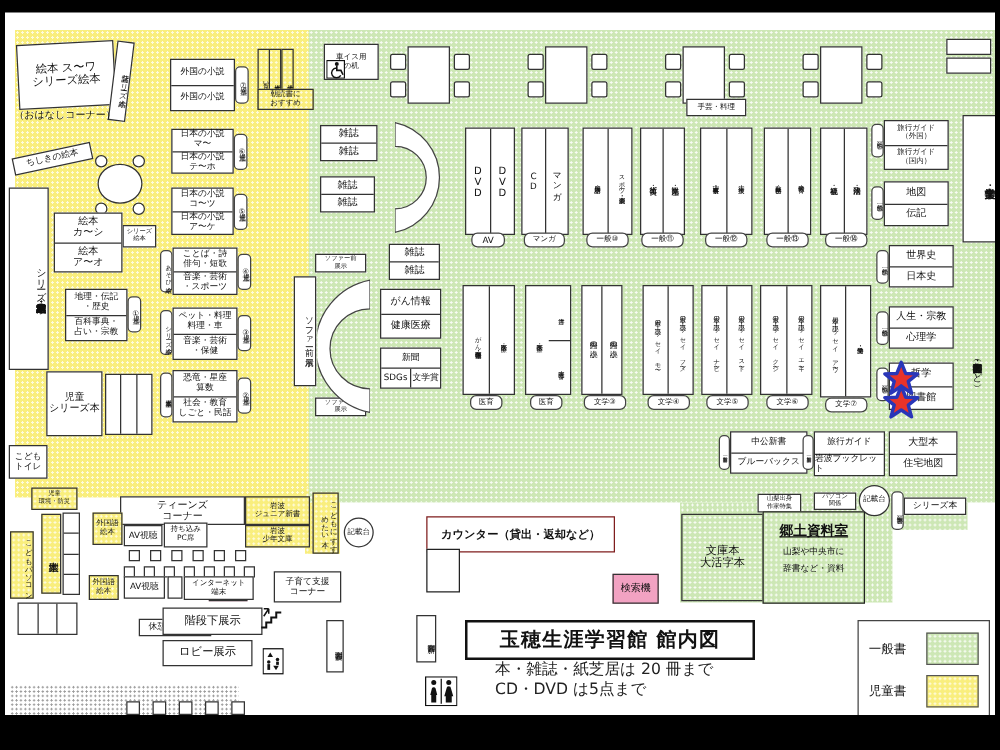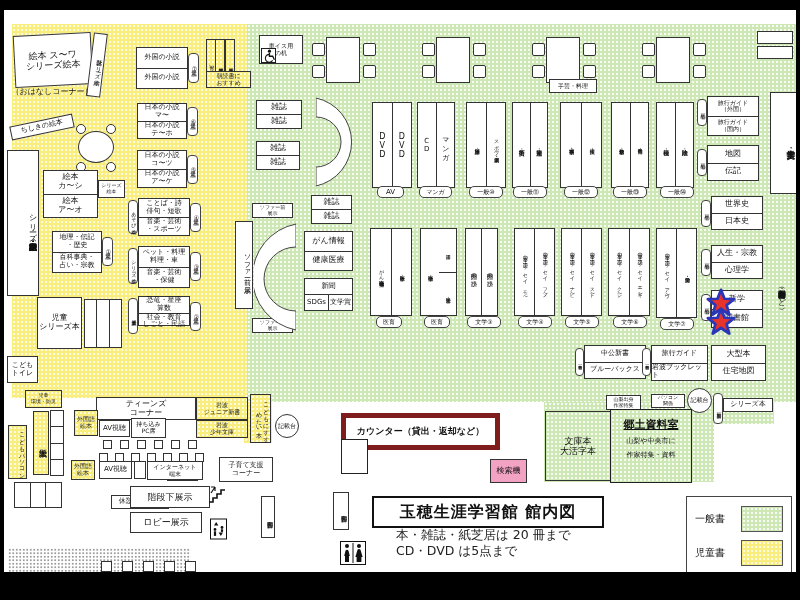--- a/index.html
+++ b/index.html
@@ -39,21 +39,21 @@
   .tag{border:1px solid #444;background:#fff;border-radius:5px;display:flex;align-items:center;justify-content:center;white-space:nowrap;line-height:1;}
   .vtag{border:1px solid #444;background:#fff;border-radius:4px;display:flex;align-items:center;justify-content:center;}
   .circle{border:1px solid #333;background:#fff;border-radius:50%;display:flex;align-items:center;justify-content:center;text-align:center;line-height:1.05;padding:2px;}
   .rect{border:1px solid #333;background:#fff;}
   .dotfloor{background-color:#fff;background-image:radial-gradient(#9a9a9a 0.8px,transparent 0.8px);background-size:3.5px 3.5px;}
   .sq{position:absolute;background:#fff;border:1px solid #333;}
   .tbl{position:absolute;inset:0;background:#fff;border:1px solid #333;}
   .chair{position:absolute;width:11px;height:11px;background:#fff;border:1px solid #333;border-radius:2px;}
   .rt-ellipse{position:absolute;left:4px;top:3px;right:4px;bottom:3px;background:#fff;border:1px solid #333;border-radius:50%;}
   .rt-chair{position:absolute;width:8px;height:8px;background:#fff;border:1px solid #333;border-radius:50%;}
-  #counter{position:absolute;left:337px;top:403px;width:149px;height:27px;background:#fff;border:5px solid #7f1d1d;
+  #counter{position:absolute;left:337px;top:403px;width:149px;height:27px;background:#fff;border:1px solid #7f1d1d;
            display:flex;align-items:center;justify-content:center;font-size:9px;font-weight:bold;}
   #counter-leg{position:absolute;left:337px;top:429px;width:25px;height:33px;background:#fff;border:1px solid #222;}
   #kyodo{position:absolute;left:606px;top:399px;width:80px;height:72px;border:1px solid #222;text-align:center;}
   #kyodo-title{font-size:11px;font-weight:bold;text-decoration:underline;margin-top:7px;}
   .kyodo-line{font-size:7px;margin-top:4px;}
   #title-box{position:absolute;left:368px;top:486px;width:228px;height:28px;border:2px solid #111;background:#fff;
              display:flex;align-items:center;justify-content:center;font-size:16px;font-weight:bold;letter-spacing:1px;}
   .note{position:absolute;left:392px;font-size:12.5px;color:#222;}
   #note1{top:517px;} #note2{top:533px;}
   #legend{position:absolute;left:682px;top:486px;width:106px;height:80px;border:1px solid #444;background:#fff;
@@ -159,21 +159,21 @@
           <div>音楽・芸術</div>
           <div>・保健</div>
         </div>
       </div>
       <div class="el vtag" style="left: 186px; top: 242px; width: 11px; height: 29px; font-size: 6px;">
         <span class="vspan" style="font-size: 6px;">児童③</span>
       </div>
       <div class="el vtag" style="left: 124px; top: 288px; width: 10px; height: 36px; font-size: 5px;">
         <span class="vspan" style="font-size: 5px;">児童大型本</span>
       </div>
-      <div class="el hbox bordered" style="left: 134px; top: 286px; width: 52px; height: 30px; font-size: 7px; font-family: Liberation Serif, serif;">
+      <div class="el hbox bordered" style="left: 134px; top: 286px; width: 52px; height: 42px; font-size: 7px; font-family: Liberation Serif, serif;">
         <div class="row">
           <div>恐竜・星座</div>
           <div>算数</div>
         </div>
         <div class="row bt">
           <div>社会・教育</div>
           <div>しごと・民話</div>
         </div>
       </div>
       <div class="el vtag" style="left: 186px; top: 292px; width: 11px; height: 29px; font-size: 6px;">
@@ -781,21 +781,21 @@
     </div>
 
   <div id="counter">
     <span>カウンター（貸出・返却など）</span>
   </div>
   <div id="counter-leg"></div>
 
   <div id="kyodo" class="pat-g">
     <div id="kyodo-title">郷土資料室</div>
     <div class="kyodo-line">山梨や中央市に</div>
-    <div class="kyodo-line">作家特集・資料</div>
+    <div class="kyodo-line">辞書など・資料</div>
   </div>
 
   <div id="title-box">玉穂生涯学習館 館内図</div>
   <div id="note1" class="note">本・雑誌・紙芝居は 20 冊まで</div>
   <div id="note2" class="note">CD・DVD は5点まで</div>
 
   <div id="legend">
     <div class="lg-row">
       <span class="lg-label">一般書</span>
       <span class="lg-swatch pat-g"></span>

